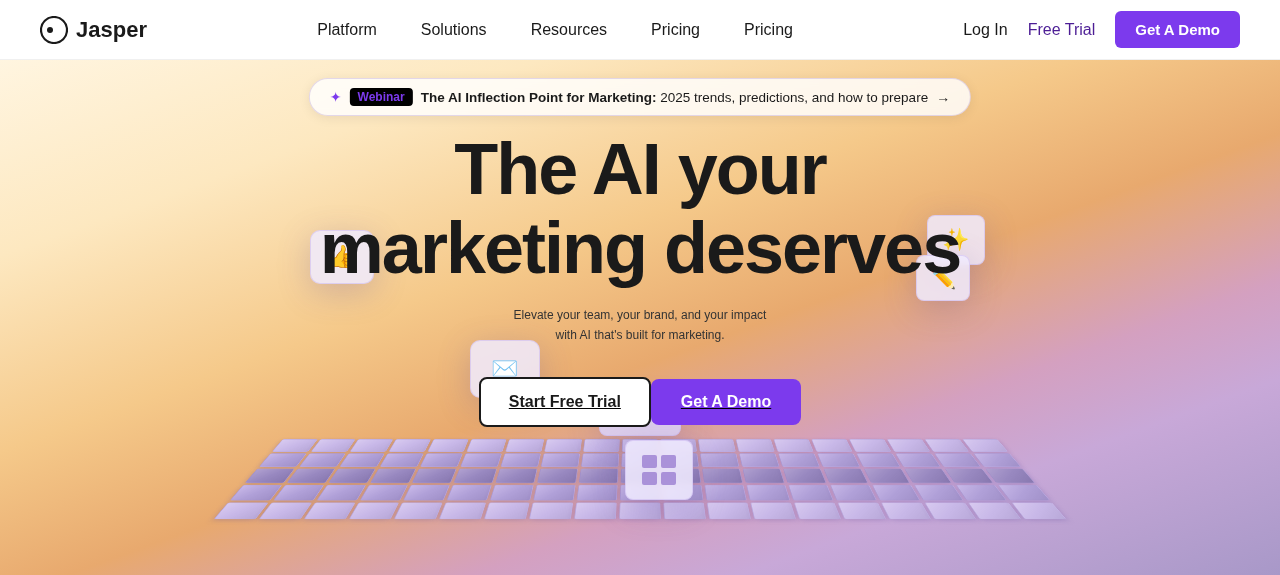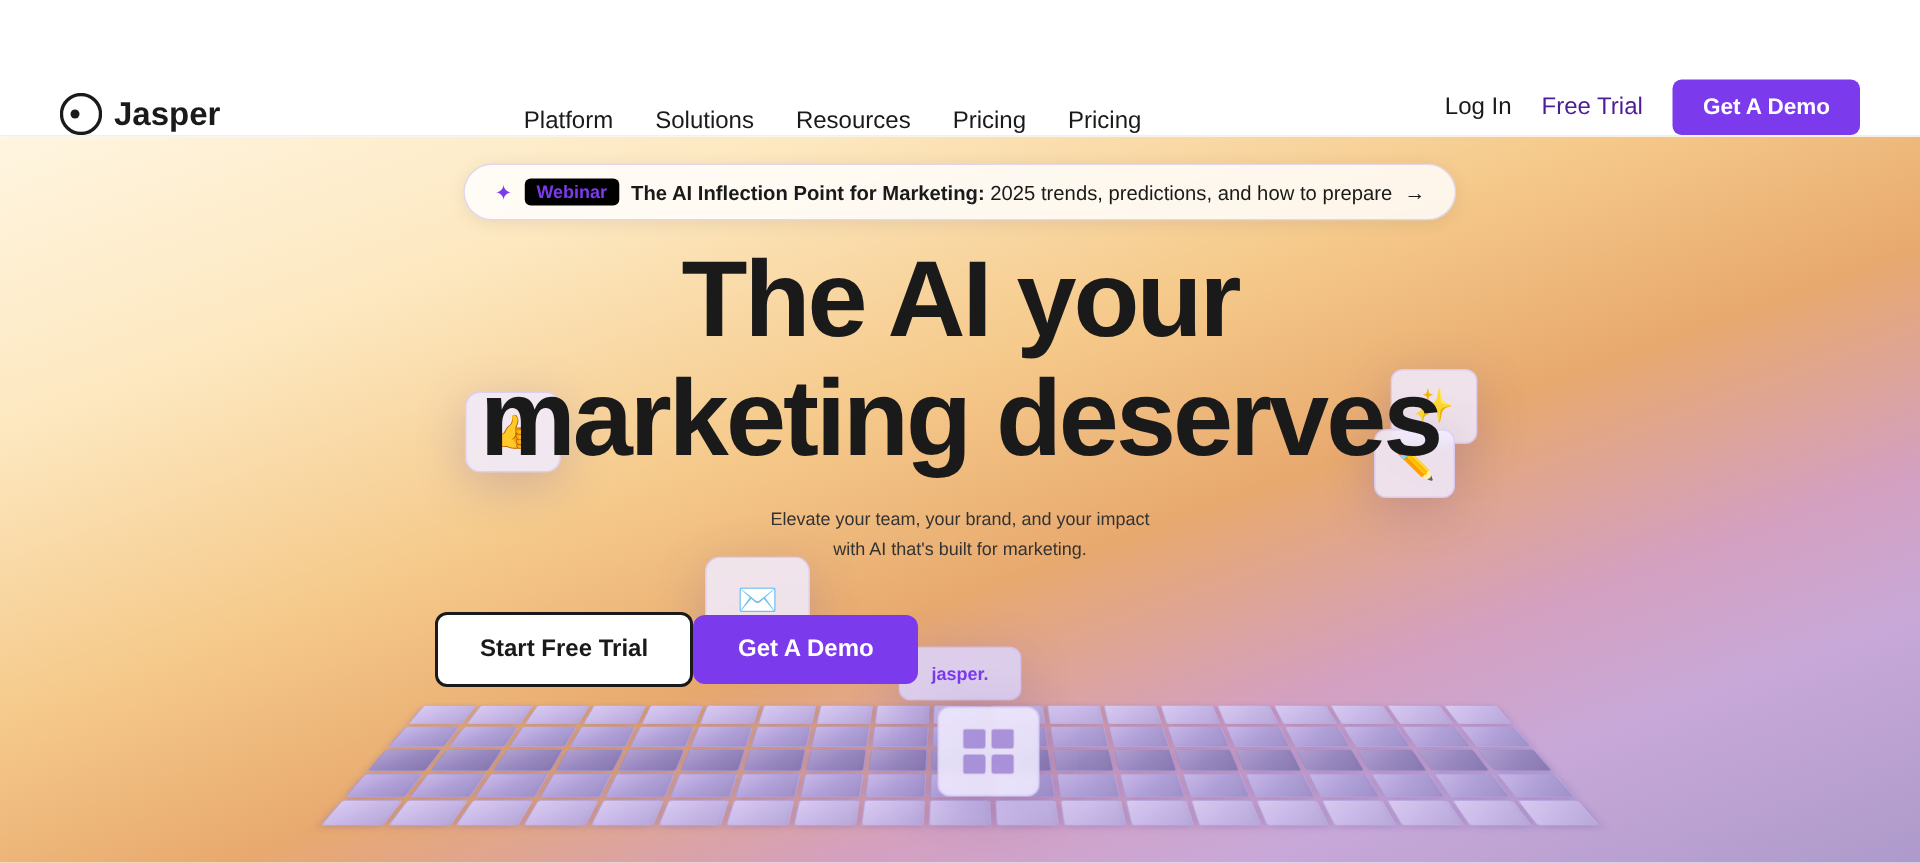--- a/index.html
+++ b/index.html
@@ -9,45 +9,44 @@
       height: 575px;
       overflow: hidden;
       position: relative;
     }
 
     
     .navbar {
       position: relative;
       z-index: 100;
       display: flex;
-      align-items: flex-end;
+      align-items: center;
       justify-content: space-between;
       padding: 0 40px;
       height: 60px;
       background: rgba(255,255,255,0.95);
       border-bottom: 1px solid rgba(0,0,0,0.06);
-      margin-top: 31px;
     }
     .nav-logo {
       display: flex;
       align-items: center;
       gap: 8px;
       font-size: 22px;
       font-weight: 700;
       color: #1a1a1a;
       text-decoration: none;
     }
     .logo-icon {
       width: 28px;
       height: 28px;
     }
     .nav-links {
       display: flex;
       align-items: center;
-      gap: 28px;
+      gap: 44px;
       list-style: none;
     }
     .nav-links li a {
       text-decoration: none;
       color: #1a1a1a;
       font-size: 16px;
       font-weight: 500;
     }
     .nav-right {
       display: flex;
@@ -265,21 +264,23 @@
     }
     .hero-subtext {
       font-size: 12px;
       color: #333;
       line-height: 1.6;
       margin-bottom: 32px;
     }
     .hero-buttons {
       display: flex;
       align-items: center;
+      justify-content: center;
       gap: 0;
+      text-decoration: underline;
     }
     .btn-start-trial {
       background: #fff;
       color: #1a1a1a;
       border: 2px solid #1a1a1a;
       border-radius: 8px;
       padding: 14px 28px;
       font-size: 16px;
       font-weight: 600;
       cursor: pointer;

